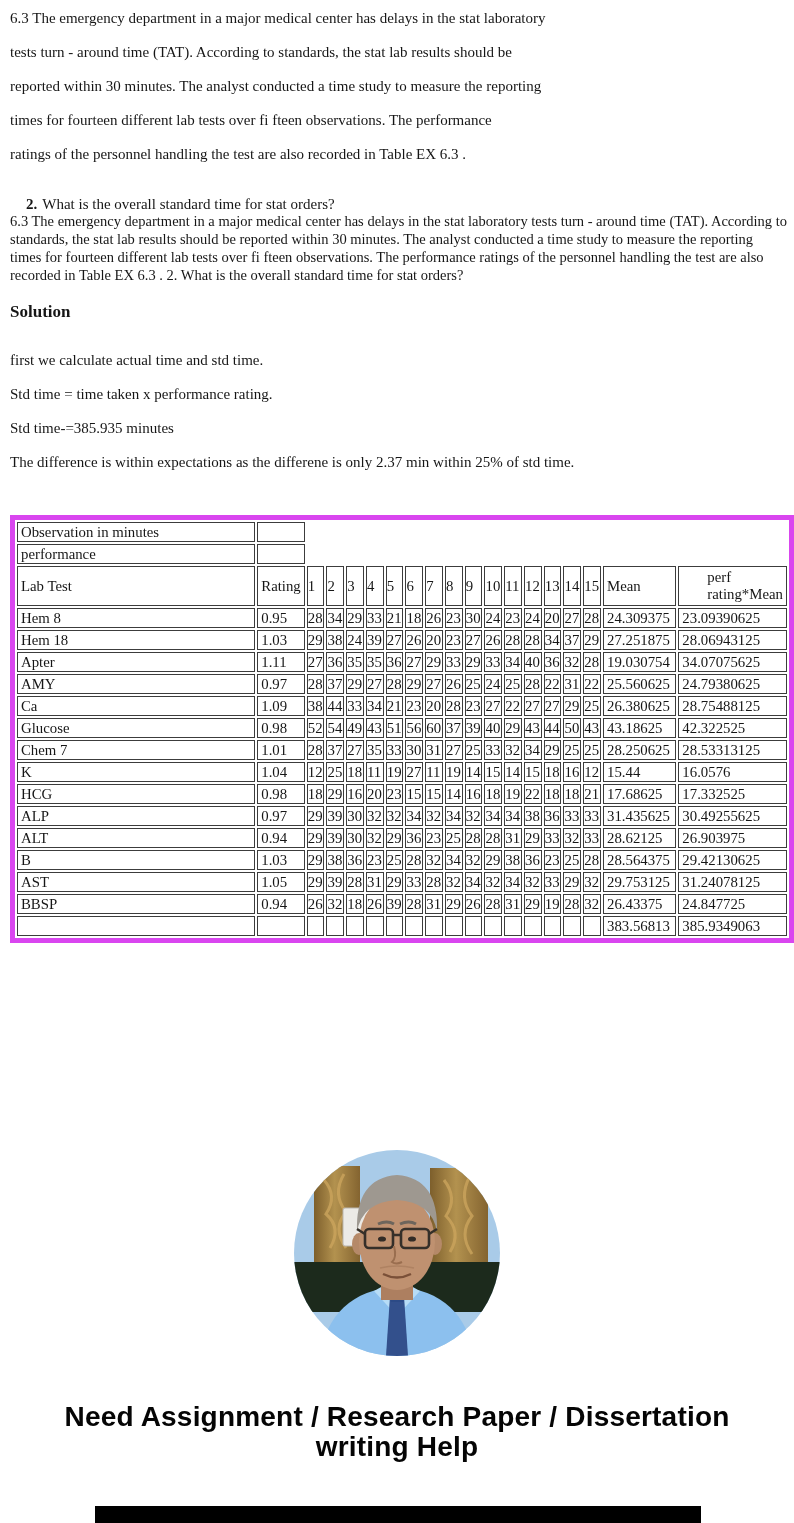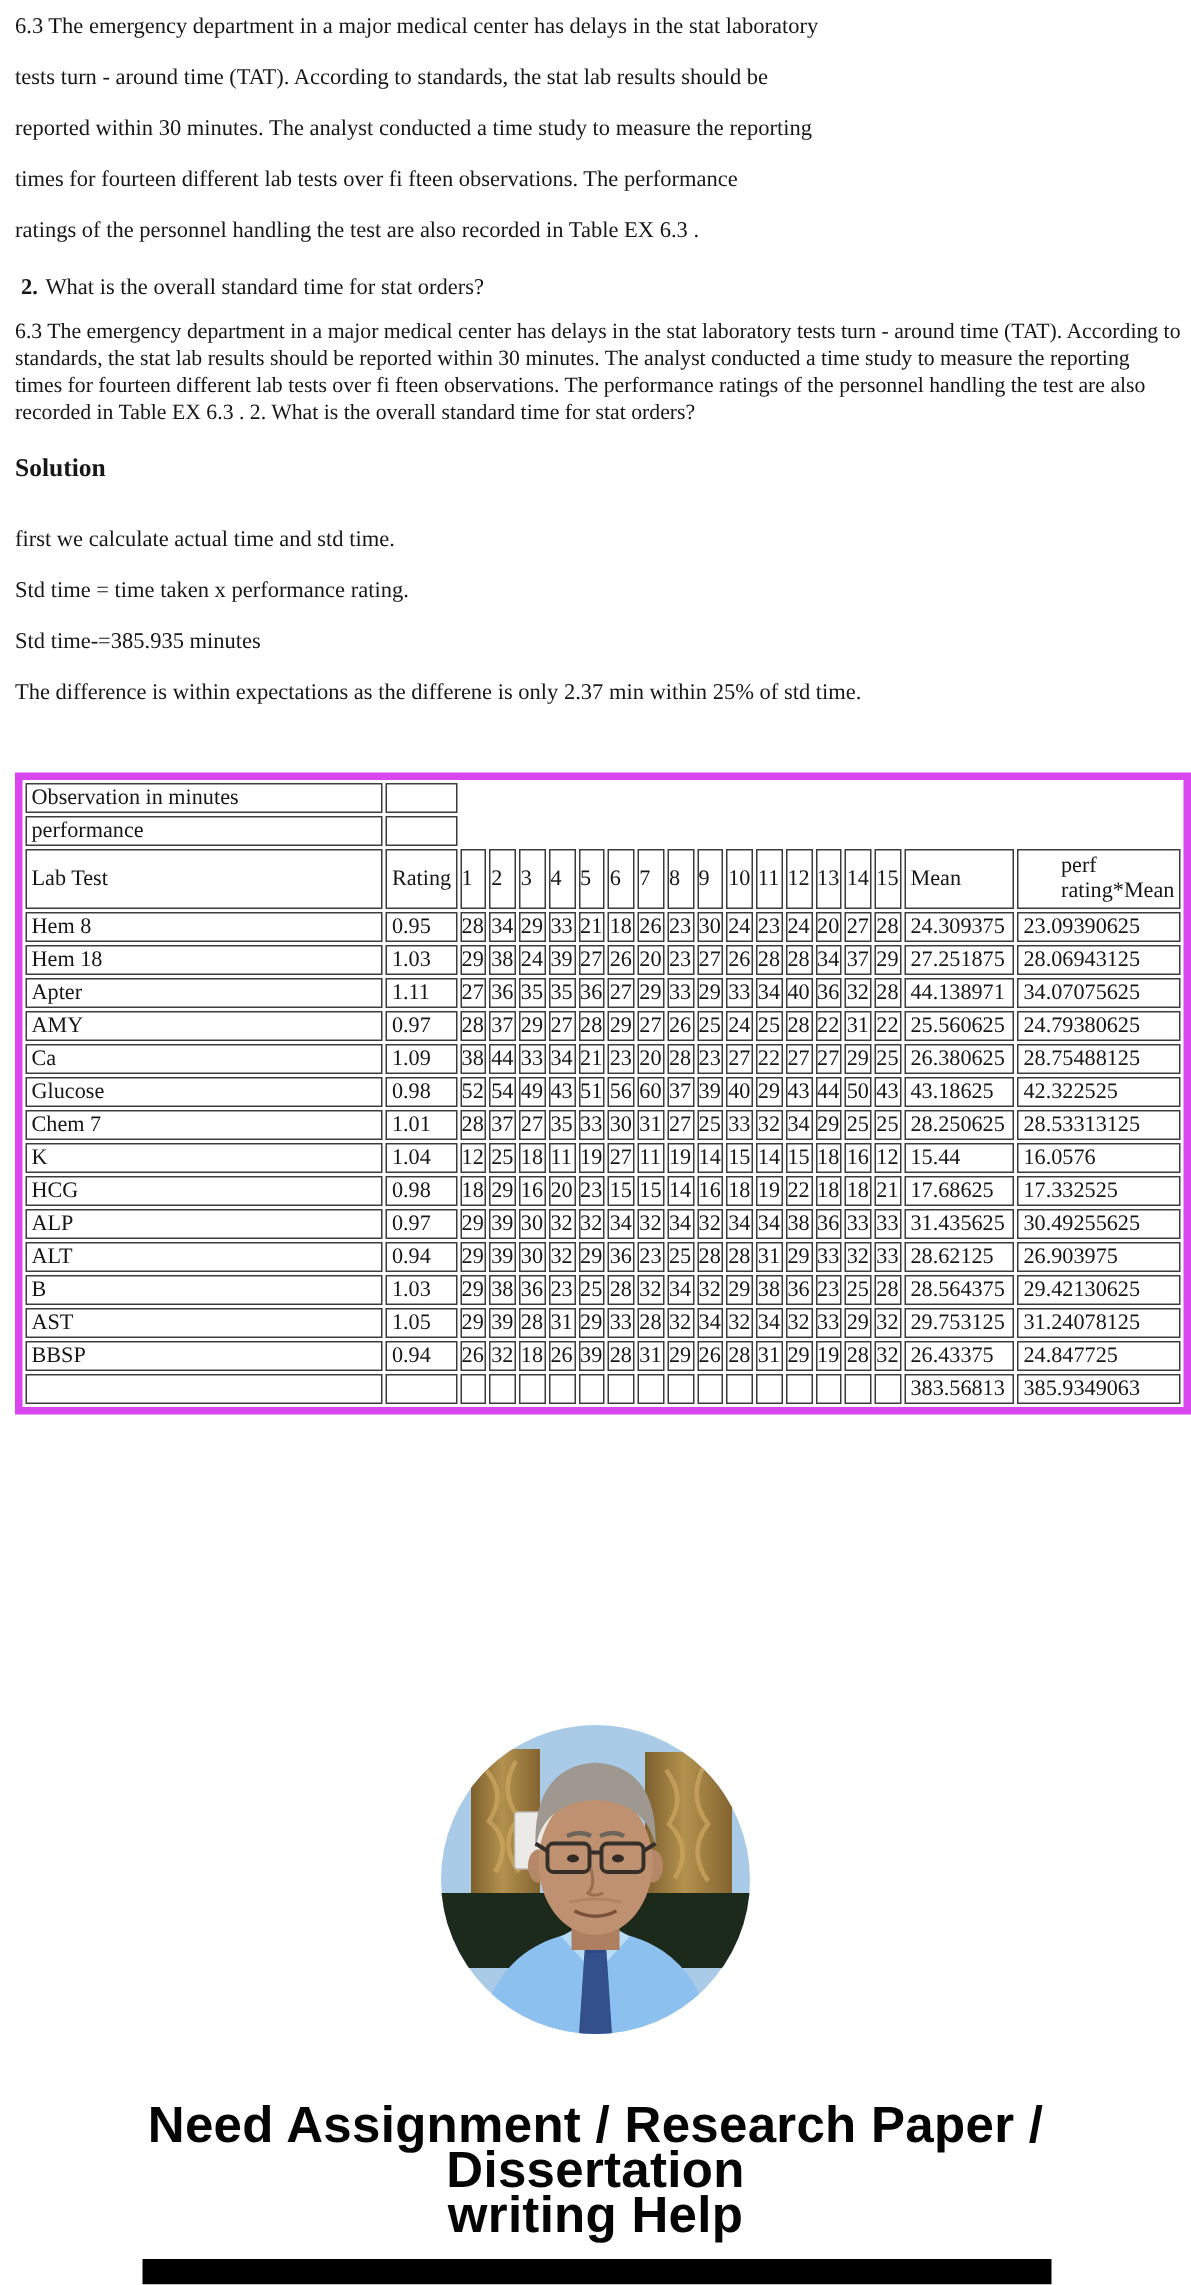--- a/index.html
+++ b/index.html
@@ -26,36 +26,36 @@
   #data-table td.txt{padding:0 3px;}
   #data-table td.num{padding:0;}
   #data-table td.free{border:none;padding:0;}
   #data-table tr.bighead td{height:40px;}
   #data-table td.perf-head{white-space:normal;line-height:17px;padding-left:28px;}
   
   #photo{top:1150px;left:294px;width:206px;height:206px;}
   
   #footer{top:1402px;left:0;width:794px;text-align:center;
           font-family:"Liberation Sans", sans-serif;font-weight:700;
-          font-size:34px;line-height:30px;color:#050505;letter-spacing:0.2px;}
+          font-size:28px;line-height:30px;color:#050505;letter-spacing:0.2px;}
   
   #bottom-bar{top:1506px;left:95px;width:606px;height:17px;background:#000;}
 </style>
 </head>
 <body>
 
 <div class="abs" id="intro">
     <div class="doc-line">6.3 The emergency department in a major medical center has delays in the stat laboratory</div>
     <div class="doc-line">tests turn - around time (TAT). According to standards, the stat lab results should be</div>
     <div class="doc-line">reported within 30 minutes. The analyst conducted a time study to measure the reporting</div>
     <div class="doc-line">times for fourteen different lab tests over fi fteen observations. The performance</div>
     <div class="doc-line">ratings of the personnel handling the test are also recorded in Table EX 6.3 .</div>
   </div>
 
-<p class="abs" id="question" style="margin:4px;">
+<p class="abs" id="question" style="margin:16px;">
   <span class="qnum">2.</span><span class="qtext">What is the overall standard time for stat orders?</span>
 </p>
 
 <p class="abs" id="restated" style="margin:0;">6.3 The emergency department in a major medical center has delays in the stat laboratory tests turn - around time (TAT). According to standards, the stat lab results should be reported within 30 minutes. The analyst conducted a time study to measure the reporting times for fourteen different lab tests over fi fteen observations. The performance ratings of the personnel handling the test are also recorded in Table EX 6.3 . 2. What is the overall standard time for stat orders?</p>
 
 <h3 class="abs" id="solution-heading">Solution</h3>
 
 <div class="abs" id="solution-lines">
     <div class="doc-line">first we calculate actual time and std time.</div>
     <div class="doc-line">Std time = time taken x performance rating.</div>
@@ -170,21 +170,21 @@
         <td class="num">27</td>
         <td class="num">29</td>
         <td class="num">33</td>
         <td class="num">29</td>
         <td class="num">33</td>
         <td class="num">34</td>
         <td class="num">40</td>
         <td class="num">36</td>
         <td class="num">32</td>
         <td class="num">28</td>
-        <td class="txt">44.138971</td>
+        <td class="txt">19.030754</td>
         <td class="txt">34.07075625</td>
       </tr>
       <tr>
         <td class="txt">AMY</td>
         <td class="txt">0.97</td>
         <td class="num">28</td>
         <td class="num">37</td>
         <td class="num">29</td>
         <td class="num">27</td>
         <td class="num">28</td>

